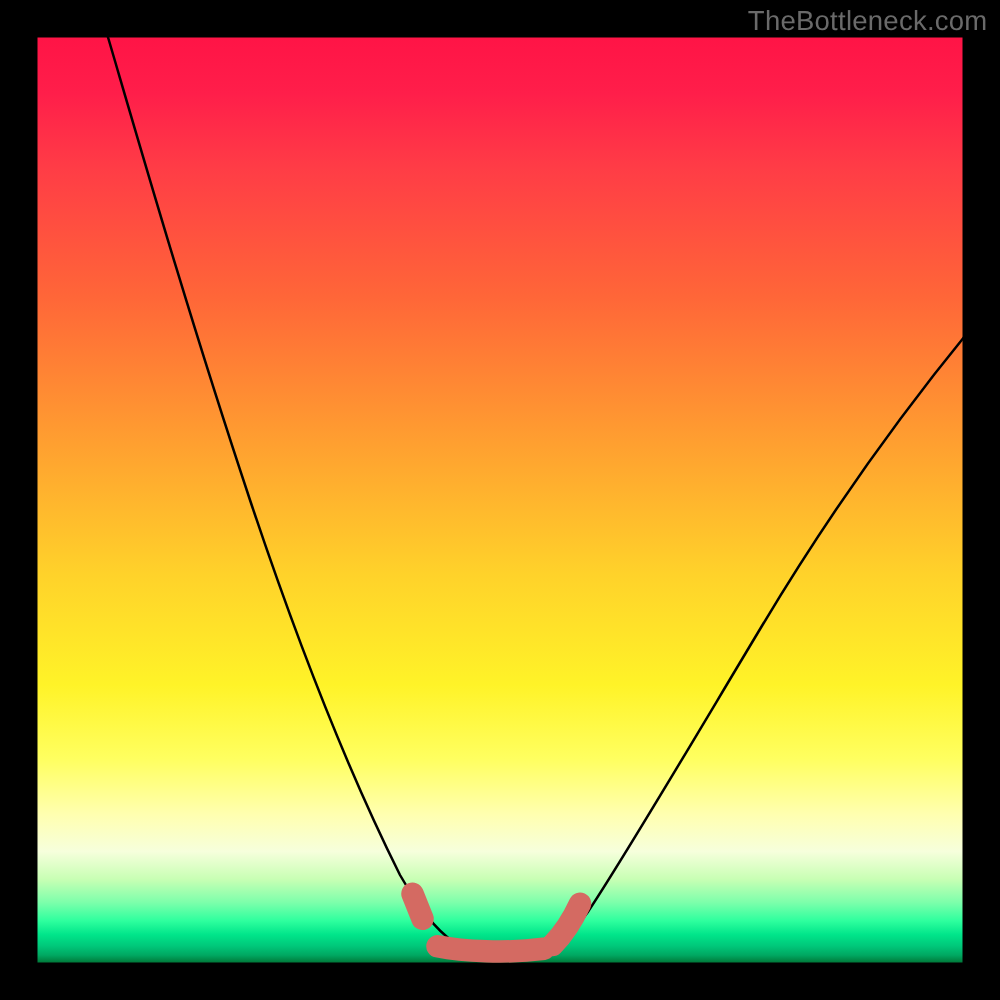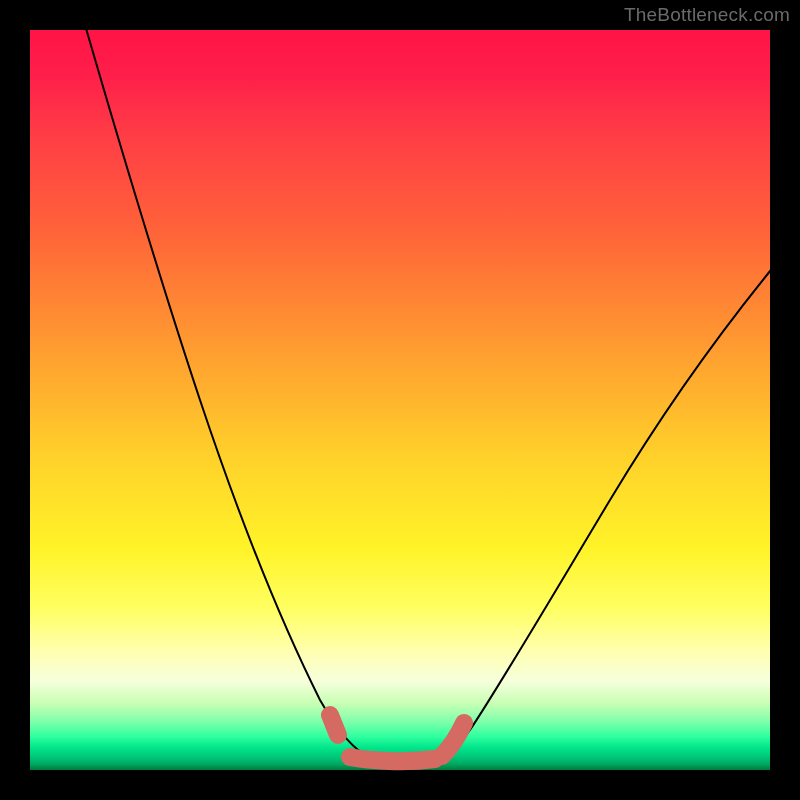--- a/index.html
+++ b/index.html
@@ -45,21 +45,21 @@
       #00c87a 98.2%,
       #00a862 99.2%,
       #007a3a 100%
     );
   }
   .watermark {
     position: absolute;
     top: 4px;
     right: 10px;
     color: #6a6a6a;
-    font-size: 19px;
+    font-size: 22px;
     font-weight: 400;
     letter-spacing: 0.2px;
     user-select: none;
   }
   svg.curve {
     position: absolute;
     left: 0;
     top: 0;
     width: 740px;
     height: 740px;

